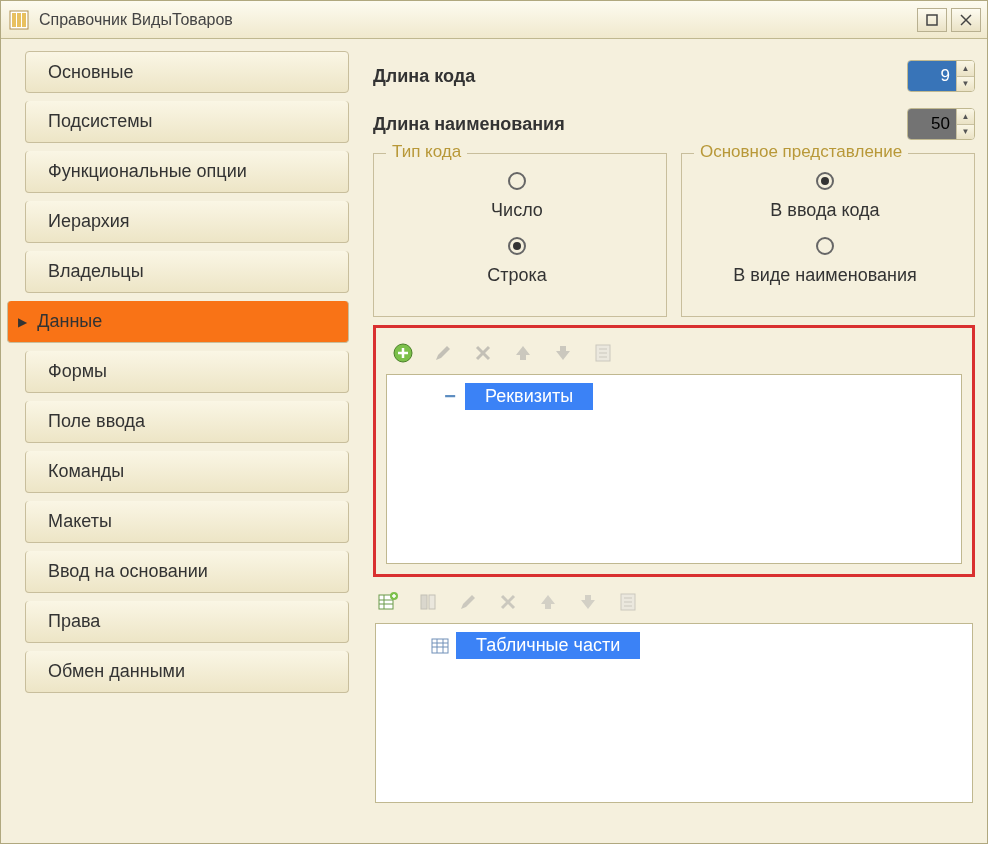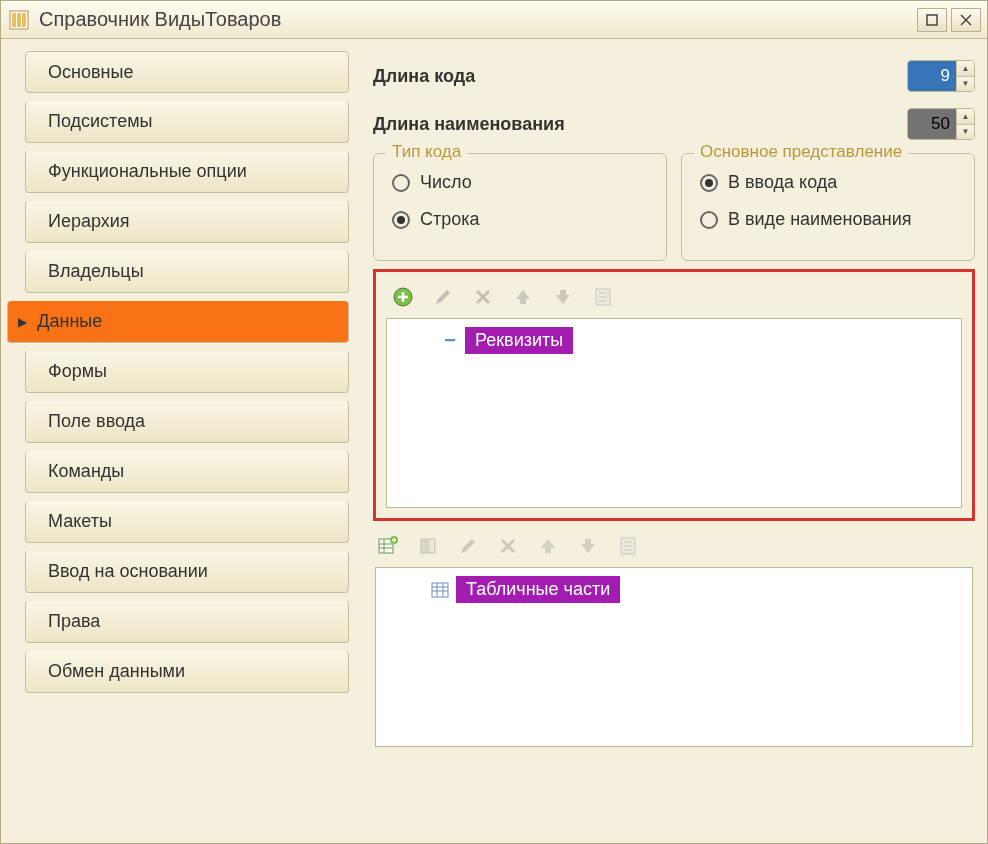--- a/index.html
+++ b/index.html
@@ -28,21 +28,21 @@
     .titlebar-icon {
       width: 24px;
       height: 24px;
       margin-right: 8px;
       display: inline-flex;
       align-items: center;
       justify-content: center;
     }
     .titlebar-title {
       flex: 1;
-      font-size: 20px;
+      font-size: 16px;
       color: #444;
     }
     .titlebar-buttons {
       display: flex;
       gap: 4px;
     }
     .titlebar-btn {
       width: 30px;
       height: 24px;
       border: 1px solid #b8b090;
@@ -150,41 +150,42 @@
     }
     .spinner-btn:first-child { border-bottom: 1px solid #c8c0a0; }
     .group-row {
       display: flex;
       gap: 14px;
       margin-bottom: 8px;
     }
     .fieldset {
       flex: 1;
       border: 1px solid #c8be9c;
-      border-radius: 6px;
-      padding: 12px 14px 14px 14px;
+      border-radius: 0;
+      padding: 12px 14px 14px 4px;
       position: relative;
     }
     .fieldset-legend {
       position: absolute;
       top: -12px;
       left: 12px;
       background: #f5f0dd;
       padding: 0 6px;
       font-size: 17px;
     }
     .legend-yellow { color: #b89838; }
     .radio-option {
       display: flex;
       align-items: center;
       gap: 10px;
       font-size: 18px;
       color: #333;
       margin: 6px 0 16px 4px;
       cursor: pointer;
+      flex-direction: column;
     }
     .radio-option:last-child { margin-bottom: 16px; }
     .radio-circle {
       width: 18px;
       height: 18px;
       border: 2px solid #666;
       border-radius: 50%;
       display: flex;
       align-items: center;
       justify-content: center;
@@ -237,23 +238,23 @@
       font-weight: bold;
       text-align: center;
     }
     .tree-icon {
       width: 20px;
       display: flex;
       align-items: center;
       justify-content: center;
     }
     .tree-label {
-      background: #a21caf;
+      background: #3b82f6;
       color: #fff;
-      padding: 3px 10px;
+      padding: 3px 20px;
       font-size: 18px;
     }
     .section2 {
       padding: 0 2px;
     }
     .section2 .toolbar { padding-left: 0; }
     .section2 .tree-panel { margin-top: 0; }
   </style>
 </head>
 <body>

